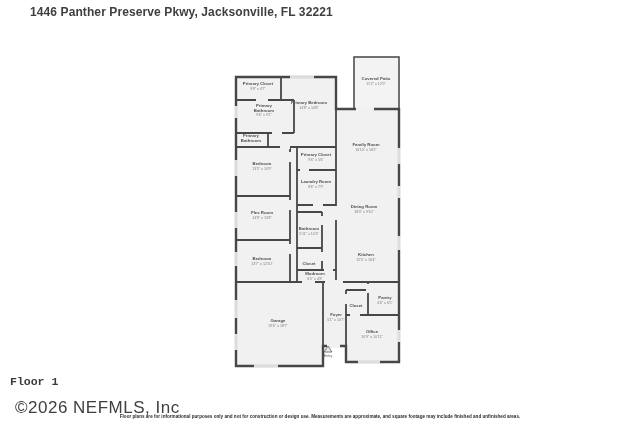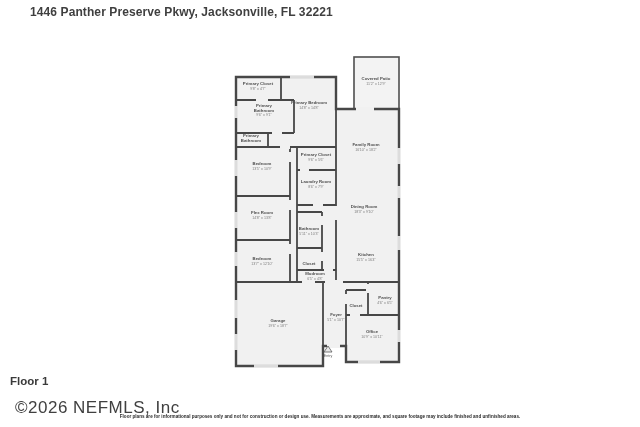--- a/index.html
+++ b/index.html
@@ -6,21 +6,21 @@
   body{
     width:640px;height:427px;position:relative;background:#ffffff;
     font-family:"Liberation Sans", sans-serif;overflow:hidden;
   }
   .address-title{
     position:absolute;left:30px;top:5px;
     font-size:12px;font-weight:bold;color:#3f3f3f;letter-spacing:.1px;
   }
   .floor-label{
     position:absolute;left:10px;top:375px;
-    font-size:11.5px;font-weight:bold;color:#3a3a3a;
+    font-size:11.5px;font-weight:bold;color:#3a3a3a;font-family:Liberation Mono, monospace;
   }
   .watermark{
     position:absolute;left:15px;top:398px;
     font-size:17px;color:#404040;letter-spacing:.5px;font-weight:400;
   }
   .disclaimer{
     position:absolute;left:50%;transform:translateX(-50%);top:414px;
     font-size:4.6px;font-weight:bold;color:#2b2b2b;white-space:nowrap;
   }
   svg.plan{position:absolute;left:0;top:0;}

